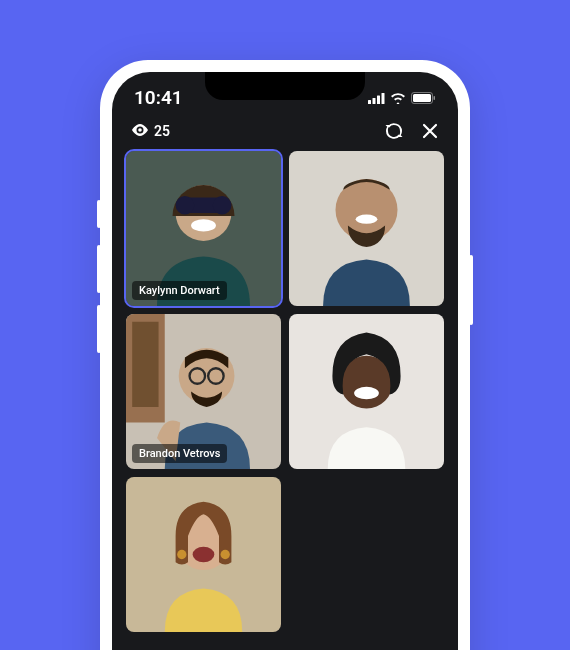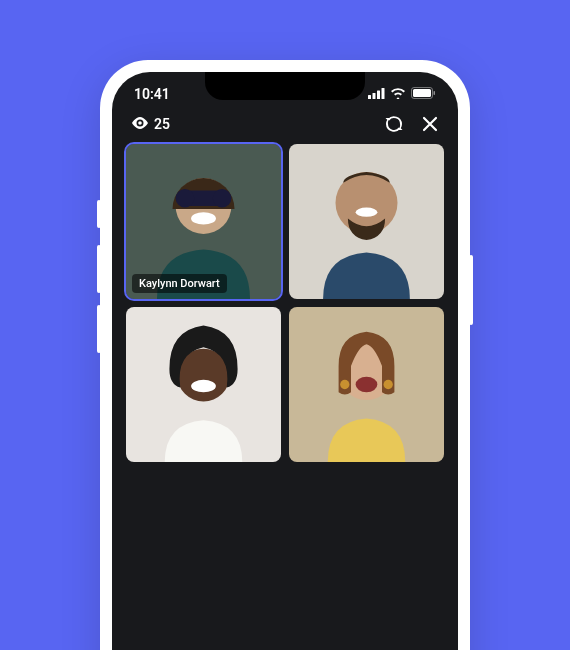--- a/index.html
+++ b/index.html
@@ -50,21 +50,21 @@
       border-bottom-left-radius: 18px;
       border-bottom-right-radius: 18px;
       z-index: 10;
     }
     .status-bar {
       display: flex;
       justify-content: space-between;
       align-items: center;
       padding: 14px 22px 6px;
       color: #fff;
-      font-size: 14px;
+      font-size: 19px;
       font-weight: 600;
     }
     .status-right {
       display: flex;
       align-items: center;
       gap: 5px;
     }
     .app-header {
       display: flex;
       justify-content: space-between;
@@ -214,20 +214,37 @@
               <rect width="100" height="100" fill="#d8d4cc"></rect>
               <circle cx="50" cy="38" r="20" fill="#b89070"></circle>
               <path d="M35 25 Q50 15 65 25 Q65 20 50 18 Q35 20 35 25" fill="#3a2a1a"></path>
               <path d="M38 48 Q50 58 62 48 Q62 60 50 62 Q38 60 38 48" fill="#3a2a1a"></path>
               <path d="M22 100 Q22 72 50 70 Q78 72 78 100 Z" fill="#2a4a6a"></path>
               <ellipse cx="50" cy="44" rx="7" ry="3" fill="#fff"></ellipse>
             </svg>
         </div>
       </div>
 
+      <div class="video-tile">
+        <div class="video-placeholder">
+          <svg viewBox="0 0 100 100" preserveAspectRatio="xMidYMid slice">
+              <rect width="100" height="100" fill="#c8c0b4"></rect>
+              <rect x="0" y="0" width="25" height="70" fill="#987050"></rect>
+              <rect x="4" y="5" width="17" height="55" fill="#705030"></rect>
+              <circle cx="52" cy="40" r="18" fill="#c9a888"></circle>
+              <path d="M38 28 Q52 18 66 28 L66 35 Q52 22 38 35 Z" fill="#2a1a0a"></path>
+              <path d="M42 50 Q52 58 62 50 Q62 58 52 60 Q42 58 42 50" fill="#2a1a0a"></path>
+              <circle cx="46" cy="40" r="5" fill="none" stroke="#2a2a2a" stroke-width="1.5"></circle>
+              <circle cx="58" cy="40" r="5" fill="none" stroke="#2a2a2a" stroke-width="1.5"></circle>
+              <path d="M25 100 Q25 72 52 70 Q80 72 80 100 Z" fill="#3a5a7a"></path>
+              <path d="M20 80 Q25 65 35 70 L32 95 Z" fill="#c9a888"></path>
+            </svg>
+        </div>
+        <div class="name-label">Brandon Vetrovs</div>
+      </div>
 
 
       <div class="video-tile">
         <div class="video-placeholder">
           <svg viewBox="0 0 100 100" preserveAspectRatio="xMidYMid slice">
               <rect width="100" height="100" fill="#e8e4e0"></rect>
               <circle cx="50" cy="44" r="17" fill="#5a3a28"></circle>
               <path d="M28 40 Q28 15 50 12 Q72 15 72 40 Q72 50 65 52 Q68 30 50 26 Q32 30 35 52 Q28 50 28 40" fill="#1a1a1a"></path>
               <path d="M25 100 Q25 75 50 73 Q75 75 75 100 Z" fill="#f8f8f4"></path>
               <ellipse cx="50" cy="51" rx="8" ry="4" fill="#fff"></ellipse>

